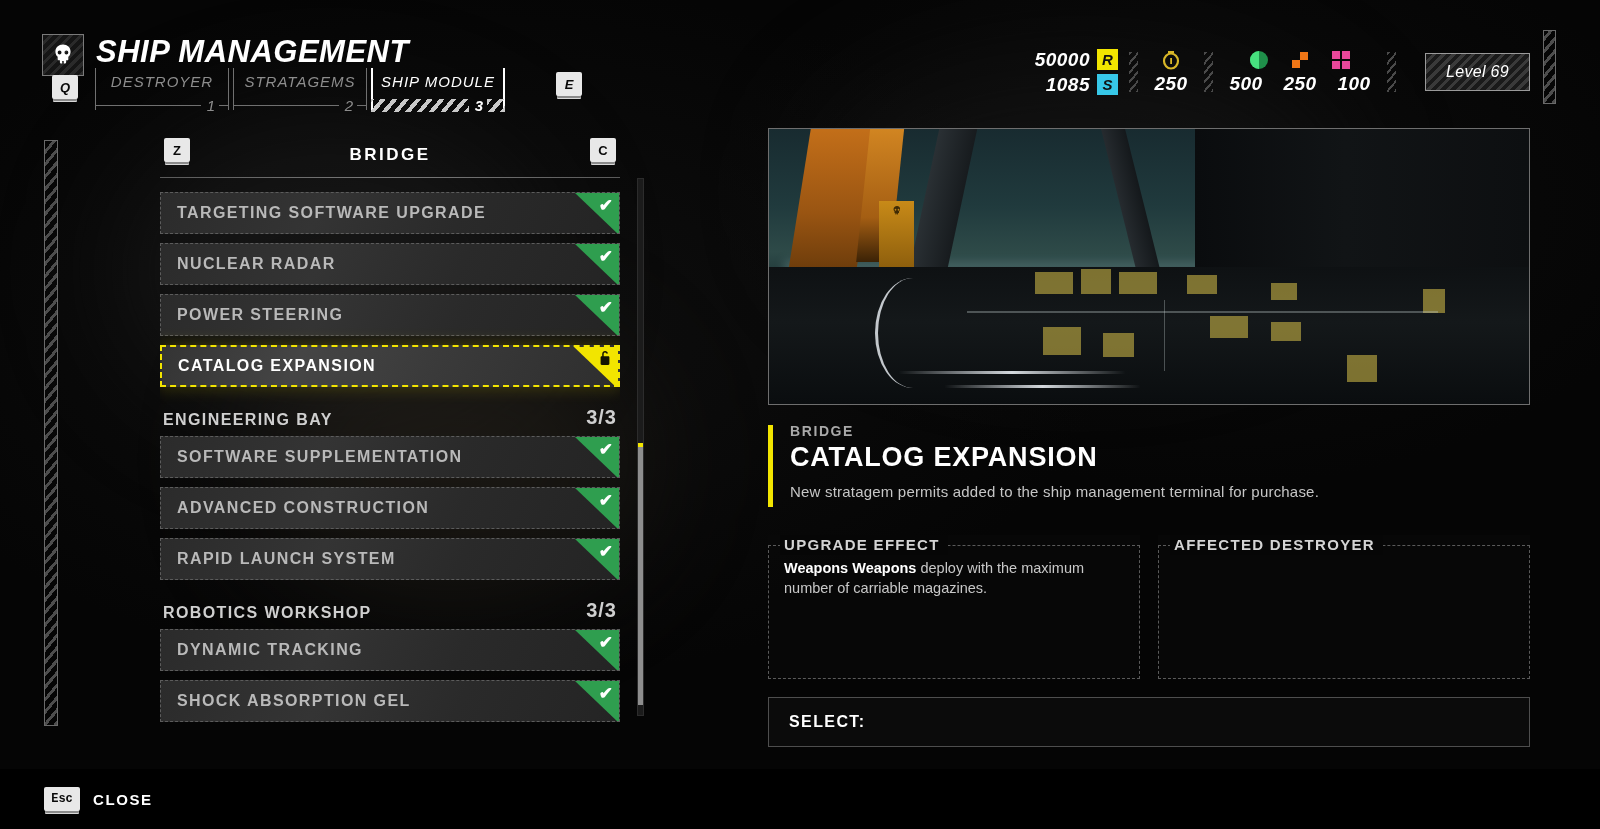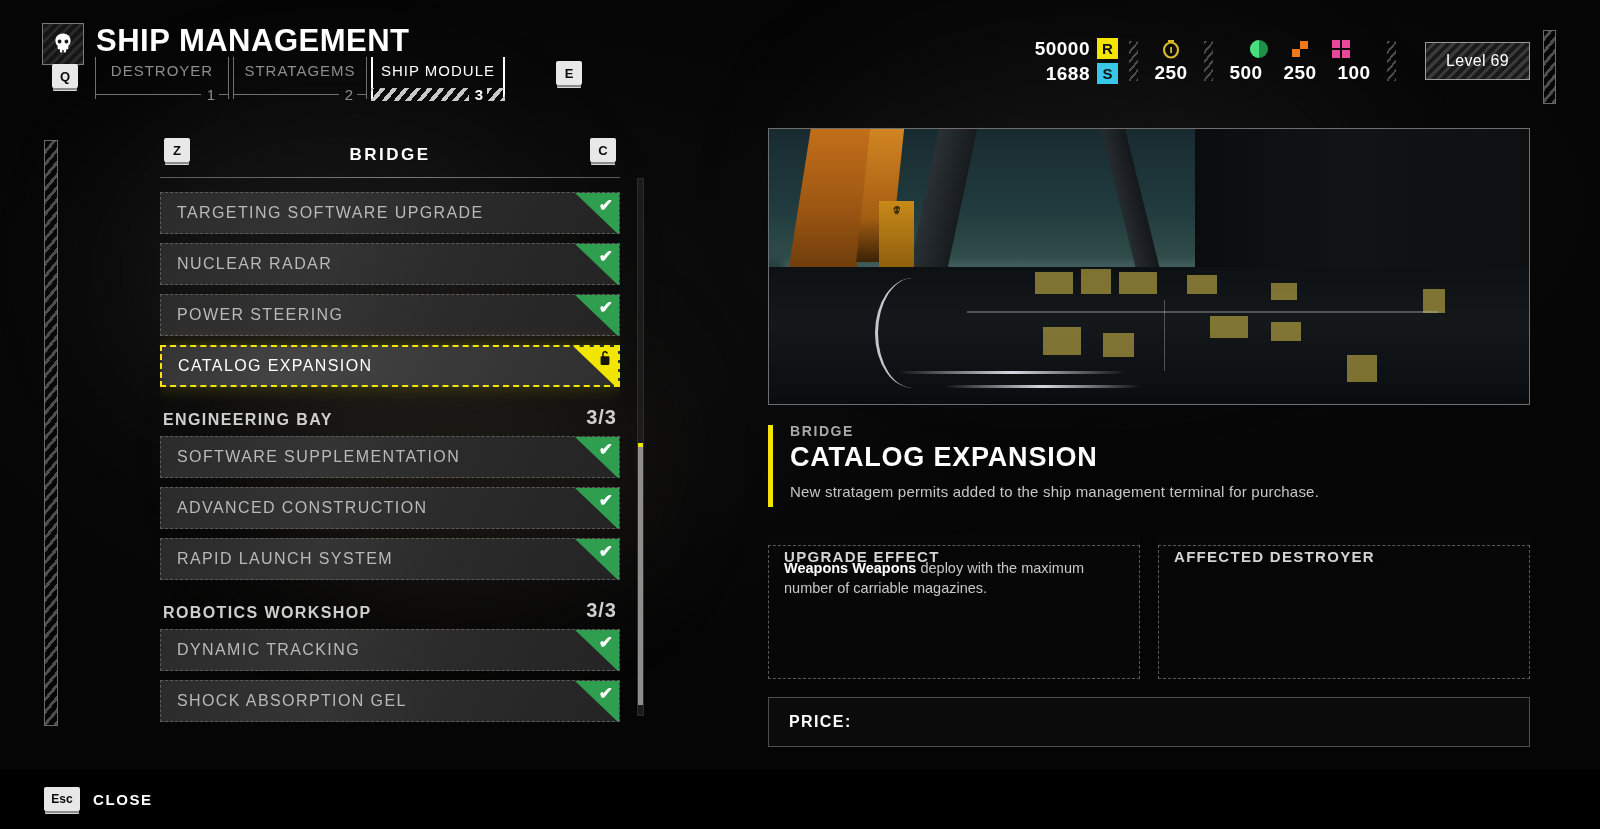--- a/index.html
+++ b/index.html
@@ -29,22 +29,23 @@
   .bg-blob {
     position: absolute;
     border-radius: 50%;
     filter: blur(60px);
     pointer-events: none;
   }
 
   
   #header {
     position: absolute;
-    top: 1px; left: 0; right: 0;
+    top: 12px; left: 0; right: 0;
     height: 118px;
+    font-style: italic;
   }
 
   #skull-badge {
     position: absolute;
     left: 42px; top: 22px;
     width: 42px; height: 42px;
     border: 1px solid #7a7a7a;
     background-image: repeating-linear-gradient(
       -45deg, #2a2a2a 0px, #2a2a2a 3px, #151515 3px, #151515 7px);
     display: flex; align-items: center; justify-content: center;
@@ -71,21 +72,21 @@
     padding: 0 4px;
     background: #e8e8e8;
     color: #0a0a0a;
     font-size: 13px;
     font-weight: bold;
     border-radius: 2px;
     box-shadow: 0 3px 0 -1px #8a8a8a, 0 4px 0 -1px #d8d8d8;
     font-family: "Liberation Sans", sans-serif;
     letter-spacing: 0;
   }
-  .keycap.esc { min-width: 36px; font-size: 12px; }
+  .keycap.esc { min-width: 36px; font-size: 12px; font-family: Liberation Mono, monospace; }
 
   #key-q { position: absolute; left: 52px; top: 63px; }
   #key-e { position: absolute; left: 556px; top: 60px; }
 
   
   #tabs {
     position: absolute;
     left: 95px; top: 56px;
     display: flex;
     align-items: flex-end;
@@ -298,21 +299,21 @@
     display: flex;
     align-items: center;
     cursor: pointer;
     background: linear-gradient(115deg, #2b2b2b 0%, #343434 35%, #2a2a2a 65%, #242424 100%);
     border: 1px dashed #5c5c5c;
     overflow: hidden;
   }
   .up-item .label {
     padding-left: 16px;
     font-size: 16px;
-    font-weight: normal;
+    font-weight: bold;
     letter-spacing: 1.4px;
     color: #b9b9b9;
     z-index: 2;
   }
   
   .corner {
     position: absolute;
     right: 0; top: 0;
     width: 44px; height: 42px;
     z-index: 1;
@@ -517,21 +518,21 @@
     background: rgba(10,10,10,0.55);
   }
   .info-box .frame {
     position: absolute;
     left: 0; right: 0; top: 10px; bottom: 0;
     border: 1px dashed #5a5a5a;
     pointer-events: none;
   }
   .info-box .legend {
     position: absolute;
-    left: 12px; top: 12px;
+    left: 12px; top: 0px;
     padding: 0 8px 0 4px;
     background: #060606;
     font-size: 15px;
     font-weight: bold;
     letter-spacing: 1.3px;
     color: #d4d4d4;
     line-height: 20px;
   }
   .info-box .body {
     position: relative;
@@ -669,21 +670,21 @@
     </div>
 
     <div id="resources">
 
       <div class="res-stack">
         <div class="res-row">
           <span class="res-val">50000</span>
           <span class="res-chip" style="background:#f2e500">R</span>
         </div>
         <div class="res-row">
-          <span class="res-val">1688</span>
+          <span class="res-val">1085</span>
           <span class="res-chip" style="background:#37c8e8">S</span>
         </div>
       </div>
 
       <div class="res-sep"></div>
 
       <div class="res-group">
         <div class="icons">
           <svg class="" width="20" height="22" viewBox="0 0 20 22">
             <ellipse cx="10" cy="12" rx="7" ry="7.5" fill="none" stroke="#d9b728" stroke-width="2.2"></ellipse>
@@ -887,21 +888,21 @@
       <div class="info-box">
         <div class="frame"></div>
         <div class="legend">AFFECTED DESTROYER</div>
         <div class="body"></div>
       </div>
 
     </div>
 
     <div id="buy-row">
       <div id="price-box">
-        <span class="label">PRICE:</span>
+        <span class="label">SELECT:</span>
         <span class="label" style="margin-left:12px;font-weight:normal"></span>
       </div>
     </div>
 
   </div>
 
   <div id="footer">
 
     <div class="left-group">
       <div class="hint">

